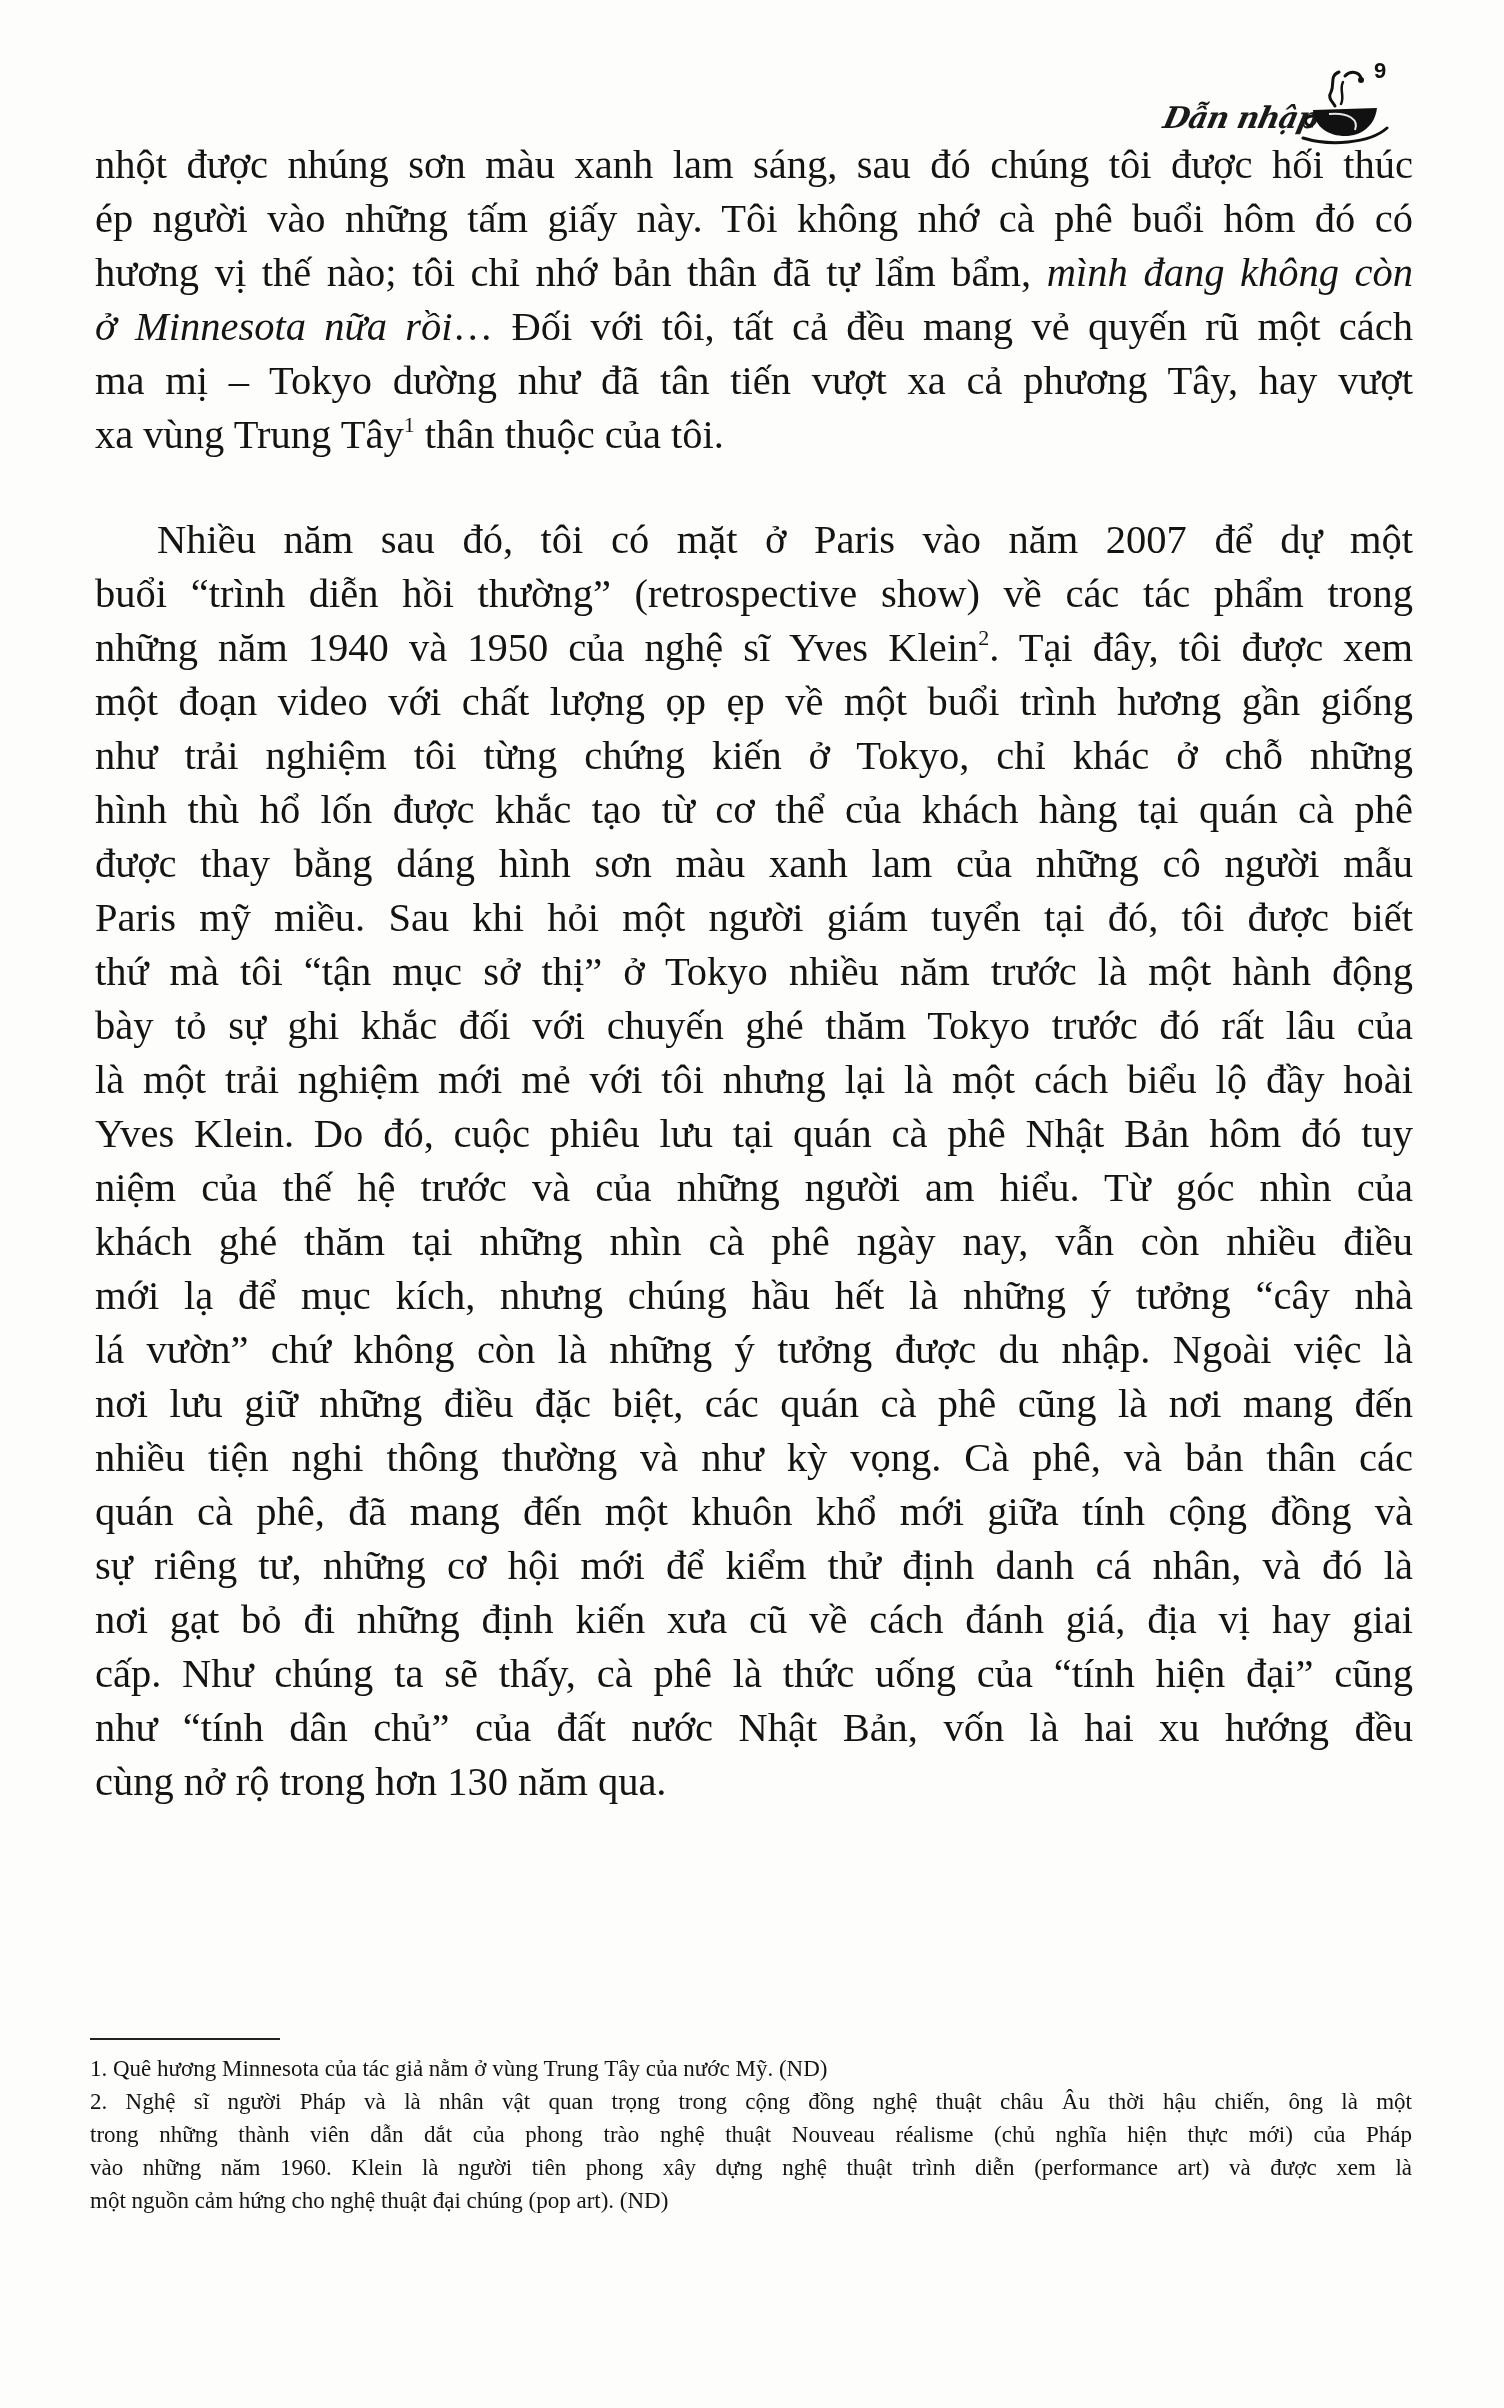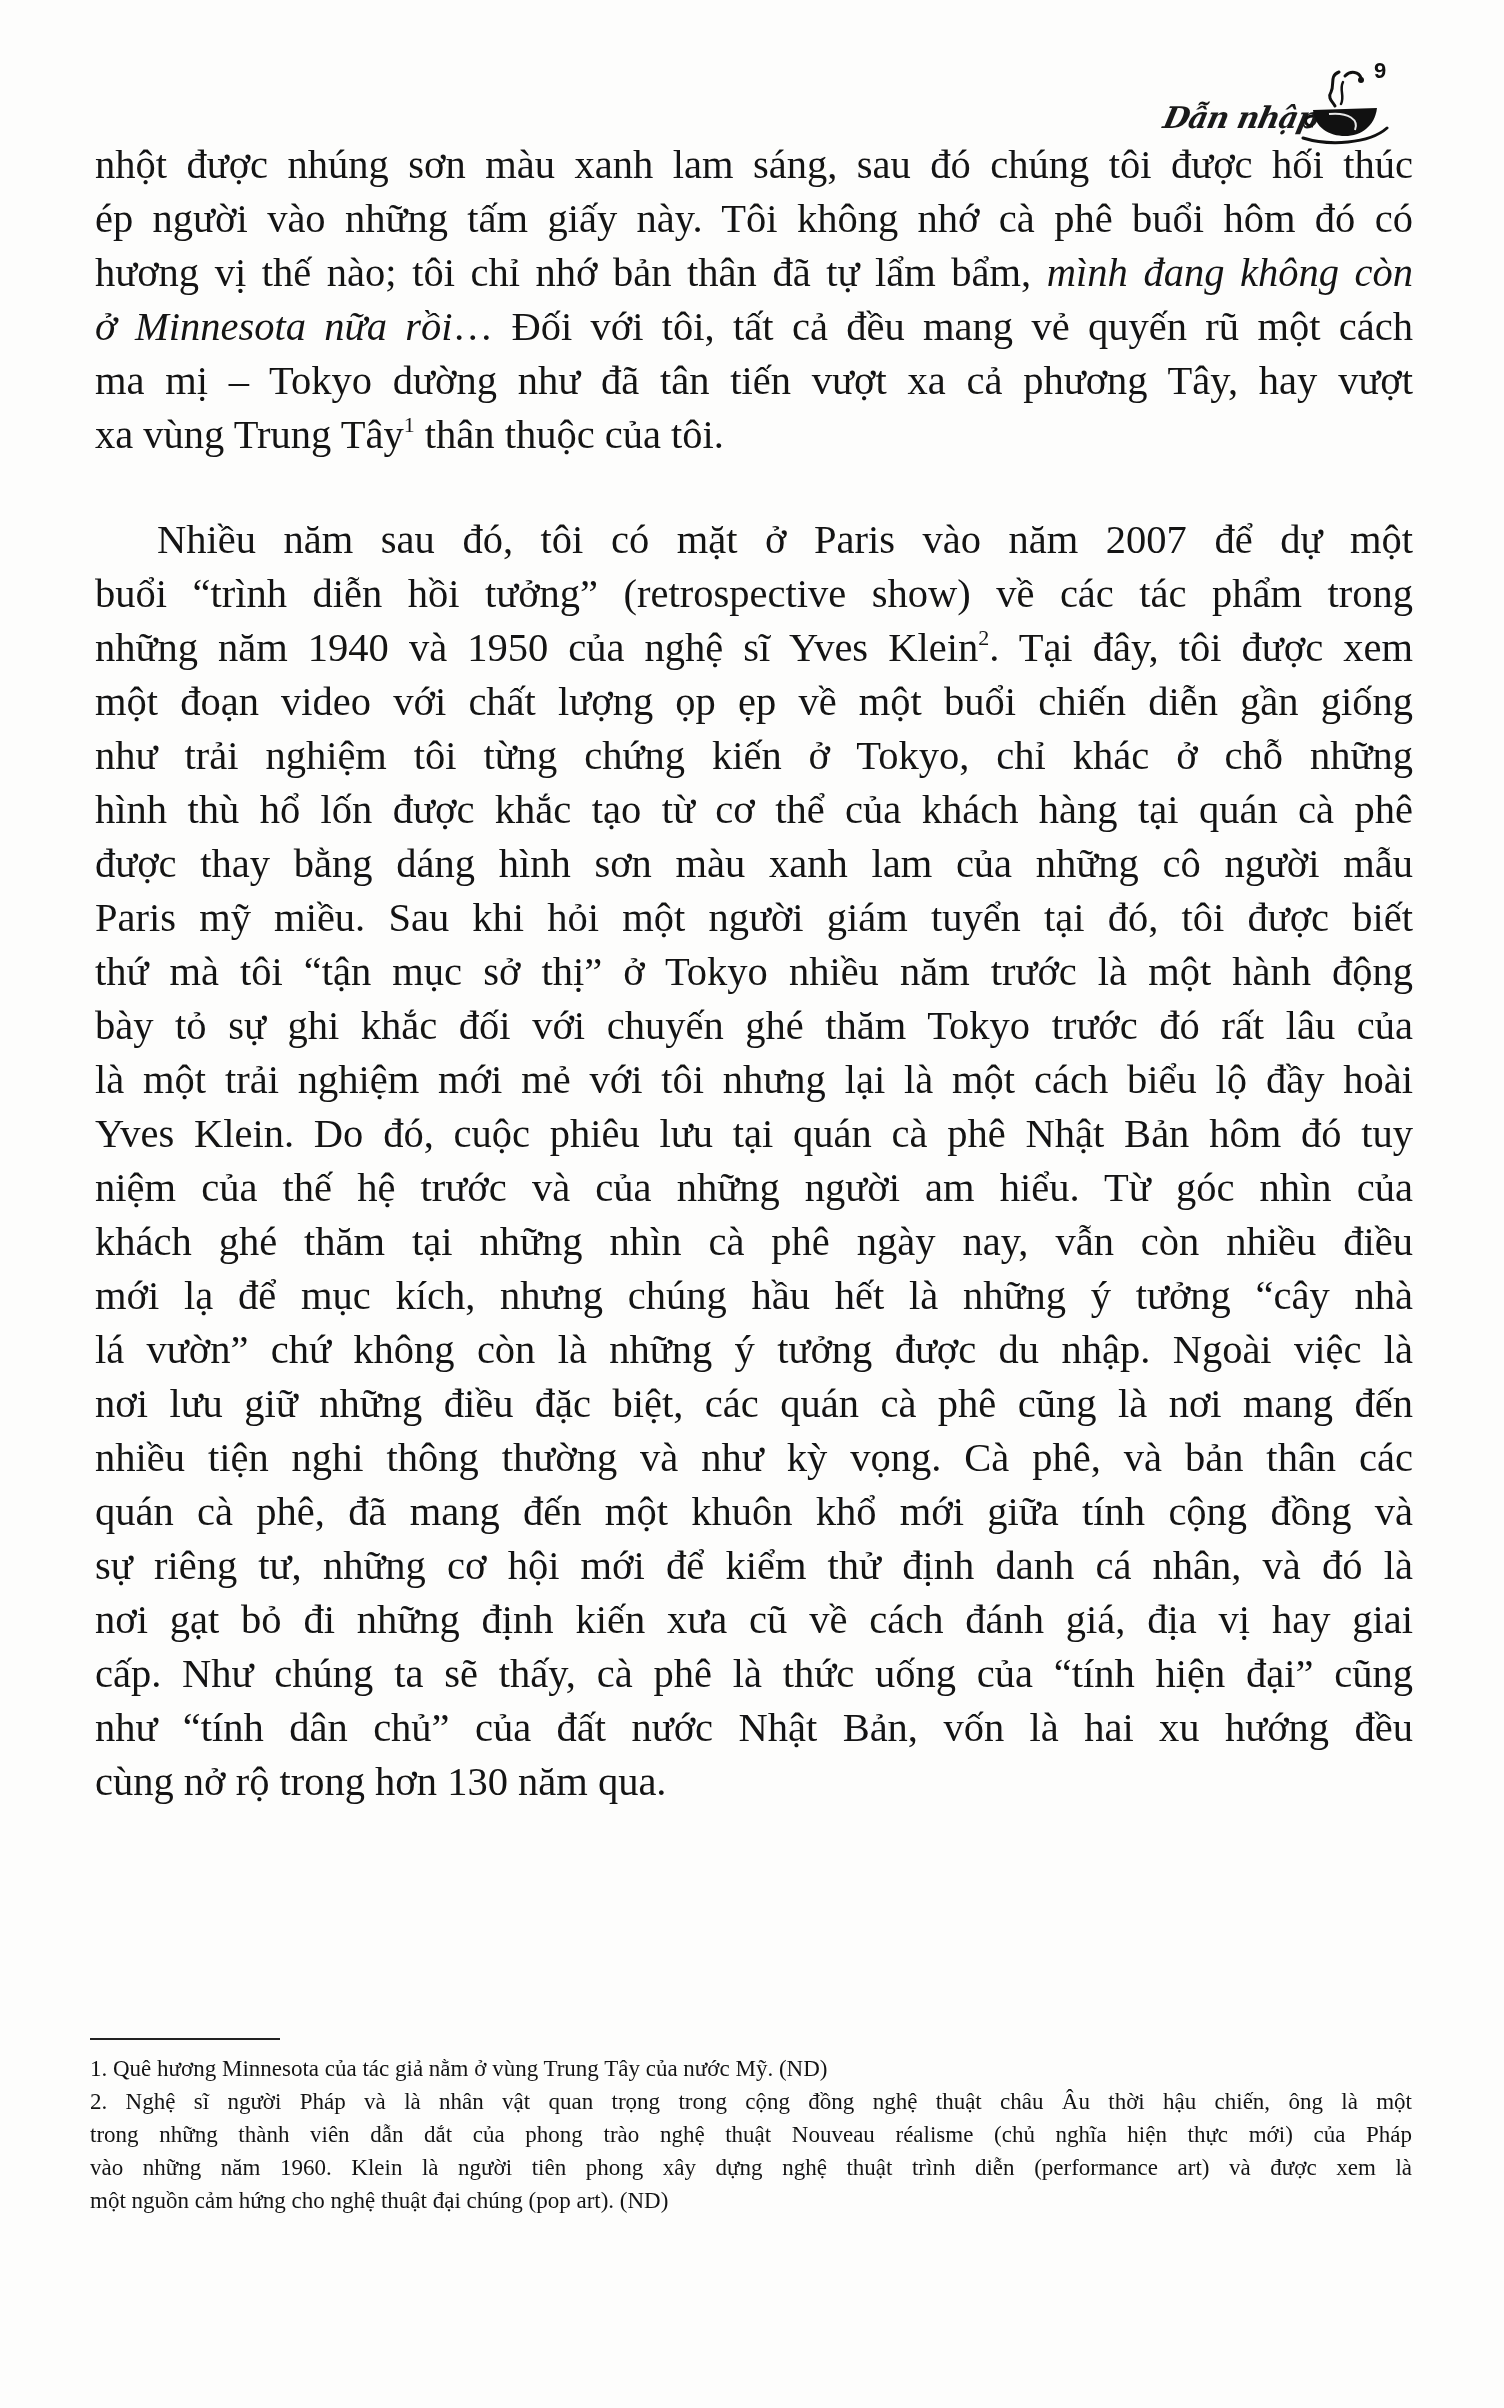--- a/index.html
+++ b/index.html
@@ -87,23 +87,23 @@
       <div class="line">nhột được nhúng sơn màu xanh lam sáng, sau đó chúng tôi được hối thúc</div>
       <div class="line">ép người vào những tấm giấy này. Tôi không nhớ cà phê buổi hôm đó có</div>
       <div class="line">hương vị thế nào; tôi chỉ nhớ bản thân đã tự lẩm bẩm, <i>mình đang không còn</i></div>
       <div class="line"><i>ở Minnesota nữa rồi</i>… Đối với tôi, tất cả đều mang vẻ quyến rũ một cách</div>
       <div class="line">ma mị – Tokyo dường như đã tân tiến vượt xa cả phương Tây, hay vượt</div>
       <div class="line last">xa vùng Trung Tây<sup>1</sup> thân thuộc của tôi.</div>
     </div>
     <div class="para-gap"></div>
     <div>
       <div class="line indent">Nhiều năm sau đó, tôi có mặt ở Paris vào năm 2007 để dự một</div>
-      <div class="line">buổi “trình diễn hồi tưởng” (retrospective show) về các tác phẩm trong</div>
+      <div class="line">buổi “trình diễn hồi thường” (retrospective show) về các tác phẩm trong</div>
       <div class="line">những năm 1940 và 1950 của nghệ sĩ Yves Klein<sup>2</sup>. Tại đây, tôi được xem</div>
-      <div class="line">một đoạn video với chất lượng ọp ẹp về một buổi chiến diễn gần giống</div>
+      <div class="line">một đoạn video với chất lượng ọp ẹp về một buổi trình hương gần giống</div>
       <div class="line">như trải nghiệm tôi từng chứng kiến ở Tokyo, chỉ khác ở chỗ những</div>
       <div class="line">hình thù hổ lốn được khắc tạo từ cơ thể của khách hàng tại quán cà phê</div>
       <div class="line">được thay bằng dáng hình sơn màu xanh lam của những cô người mẫu</div>
       <div class="line">Paris mỹ miều. Sau khi hỏi một người giám tuyển tại đó, tôi được biết</div>
       <div class="line">thứ mà tôi “tận mục sở thị” ở Tokyo nhiều năm trước là một hành động</div>
       <div class="line">bày tỏ sự ghi khắc đối với chuyến ghé thăm Tokyo trước đó rất lâu của</div>
       <div class="line">là một trải nghiệm mới mẻ với tôi nhưng lại là một cách biểu lộ đầy hoài</div>
       <div class="line">Yves Klein. Do đó, cuộc phiêu lưu tại quán cà phê Nhật Bản hôm đó tuy</div>
       <div class="line">niệm của thế hệ trước và của những người am hiểu. Từ góc nhìn của</div>
       <div class="line">khách ghé thăm tại những nhìn cà phê ngày nay, vẫn còn nhiều điều</div>

